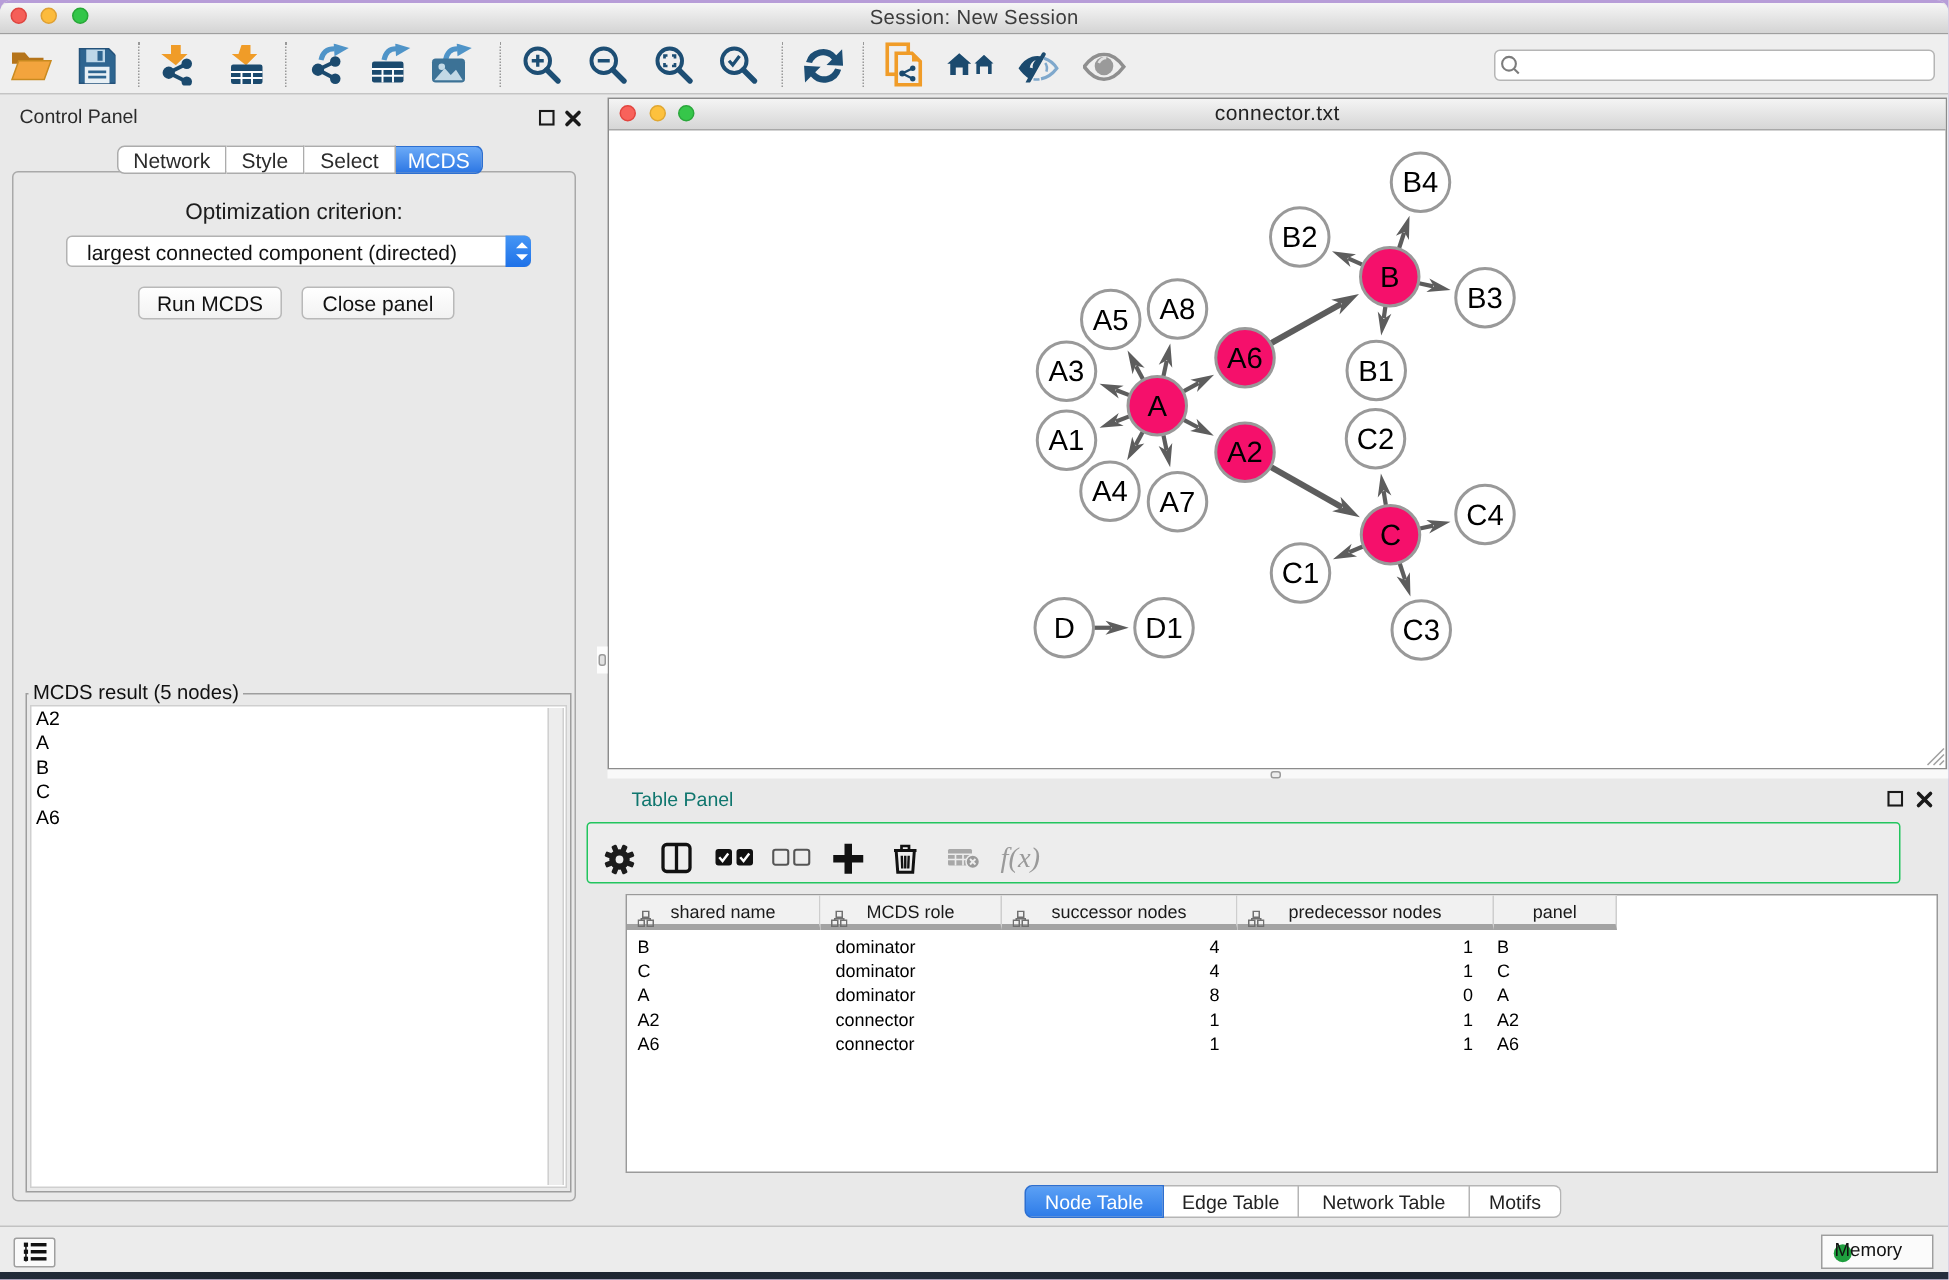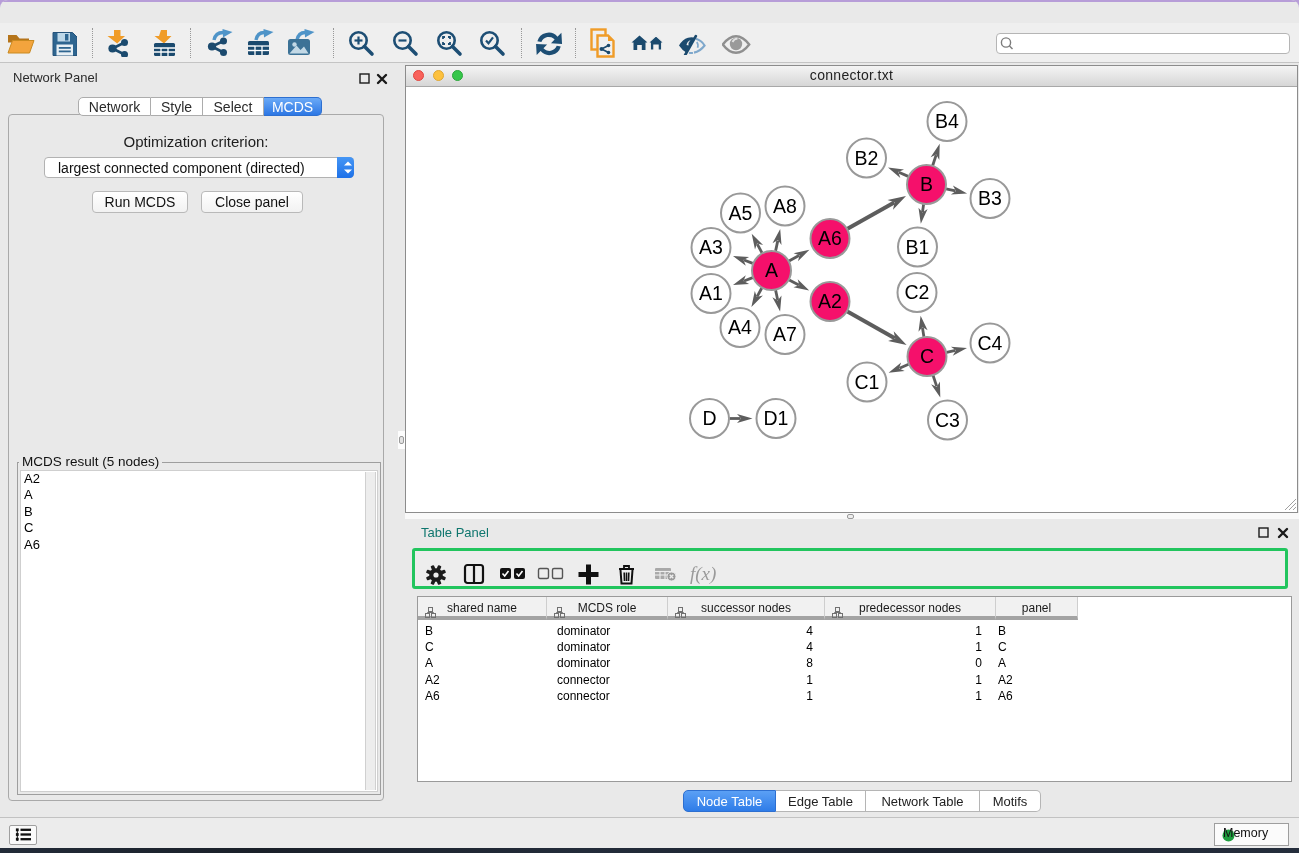--- a/index.html
+++ b/index.html
@@ -31,37 +31,43 @@
 #grouplabel { position:absolute; left:19px; top:453.5px; background:#e9e9e9; padding:0 3px; font-size:13.5px; color:#111; }
 #mlist { position:absolute; left:20px; top:470px; width:358px; height:322px; background:#fff; border:1px solid #cfcfcf; font-size:13px; color:#000; }
 #mlist .li { padding-left:3px; height:16.4px; line-height:16.4px; }
 #mscroll { position:absolute; right:1px; top:1px; width:11px; height:318px; background:#ededed; border-left:1px solid #d0d0d0; border-right:1px solid #d0d0d0; }
 
 #netwin { position:absolute; left:405px; top:65px; width:893px; height:448px; background:#fff; border:1px solid #8c8c8c; }
 #nettitle { position:absolute; left:0; top:0; width:891px; height:21px; background:linear-gradient(#f4f4f4,#d6d6d6); border-bottom:1px solid #a8a8a8; }
 #nettitletext { position:absolute; width:100%; text-align:center; top:0.5px; font-size:14px; letter-spacing:0.3px; color:#222; }
 
 #tp-title { position:absolute; left:421px; top:525px; font-size:13px; color:#0f766e;text-align:center; }
-#tp-toolbar { position:absolute; left:412px; top:548px; width:876px; height:41px; background:#ededed; border:3px solid #22c55e; border-radius:3px; }
+#tp-toolbar { position:absolute; left:391px; top:548px; width:876px; height:41px; background:#ededed; border:1px solid #22c55e; border-radius:3px; }
 #tablebox { position:absolute; left:417px; top:596px; width:875px; height:186px; background:#fff; border:1px solid #9a9a9a; }
 .th { position:absolute; top:0; height:23px; background:#f1f1f1; border-right:1px solid #cecece; border-bottom:4px solid #a3a3a3; font-size:12px; color:#1a1a1a; text-align:center; line-height:23px; }
 .td { position:absolute; font-size:12px; color:#000; height:16px; line-height:16px; }
 .btabs { position:absolute; display:flex; top:790px; height:22px; }
 .btab { font-size:13px; color:#222; background:#fff; border:1px solid #b5b5b5; border-left:none; text-align:center; line-height:21px; }
 .btab.first { border-left:1px solid #b5b5b5; border-radius:5px 0 0 5px; }
 .btab.last { border-radius:0 5px 5px 0; }
 .btab.sel { background:linear-gradient(#5ba0f5,#2e7ce8); color:#fff; border-color:#2d6fd0;margin-left:12px; }
 
 #statusbar { position:absolute; left:0; top:817px; width:1299px; height:31px; background:#ececec; border-top:1px solid #c2c2c2; }
 #darkstrip { position:absolute; z-index:80; left:0; top:848px; width:1299px; height:5px; background:linear-gradient(90deg,#222b38,#1a2029 20%,#232c3a 45%,#1b222e 70%,#252e3c); }
 </style>
 </head>
 <body>
 <div id="win">
   <div id="purpletop"></div>
+  <div id="titlebar">
+    <div class="tl" style="left:7px;top:2.5px;background:#f55f58;border:1px solid #de4540;"></div>
+    <div class="tl" style="left:27px;top:2.5px;background:#fcbb3c;border:1px solid #dfa033;"></div>
+    <div class="tl" style="left:47.5px;top:2.5px;background:#33c649;border:1px solid #28a738;"></div>
+    <div id="titletext">Session: New Session</div>
+  </div>
   <div id="toolbar">
     <svg class="abs" style="left:6px;top:7px;" width="30" height="26">
 <path d="M2,5 h8.5 l3,3.5 h9.5 v4 h-21 z" fill="#b5741a"></path>
 <path d="M2,23 L6.5,10.5 h21.5 L23.5,23 z" fill="#f3a43d"></path>
 <path d="M2,23 L6.5,10.5 h21.5 L23.5,23 z" fill="none" stroke="#c98a20" stroke-width="1"></path>
 </svg>
 <svg class="abs" style="left:52px;top:8px;" width="25" height="25">
 <path d="M1,1.5 h19.5 l4.5,4.5 v18.5 h-24 z" fill="#2e6590" stroke="#24527a" stroke-width="1"></path>
 <rect x="5.5" y="2" width="12.5" height="8.5" fill="#bdd7e8"></rect>
 <rect x="13" y="3" width="3.4" height="6.5" fill="#2e6590"></rect>
@@ -178,21 +184,21 @@
     <div class="sep" style="left:92px;"></div>
     <div class="sep" style="left:190px;"></div>
     <div class="sep" style="left:333px;"></div>
     <div class="sep" style="left:521px;"></div>
     <div class="sep" style="left:575px;"></div>
     <div id="searchbox"><svg width="20" height="19">
           <circle cx="9" cy="8.5" r="4.6" fill="none" stroke="#7c7c7c" stroke-width="1.4"></circle>
           <line x1="12.3" y1="11.8" x2="15.5" y2="15" stroke="#7c7c7c" stroke-width="1.4"></line>
         </svg></div>
   </div>
-  <div id="cp-title">Network Panel</div>
+  <div id="cp-title">Control Panel</div>
   <svg class="abs" style="left:359px;top:72px;" width="30" height="14">
 <rect x="1" y="2" width="9" height="9" fill="none" stroke="#1a1a1a" stroke-width="1.4"></rect>
 <path d="M19,3 l8,8 M27,3 l-8,8" stroke="#1a1a1a" stroke-width="2.4" stroke-linecap="round"></path>
 </svg>
   <div id="cp-box"></div>
   <div class="tabrow" style="left:78px;top:97px;">
     <div class="tab first" style="width:73px;">Network</div>
     <div class="tab" style="width:52px;">Style</div>
     <div class="tab" style="width:61px;">Select</div>
     <div class="tab sel last" style="width:58px;">MCDS</div>

